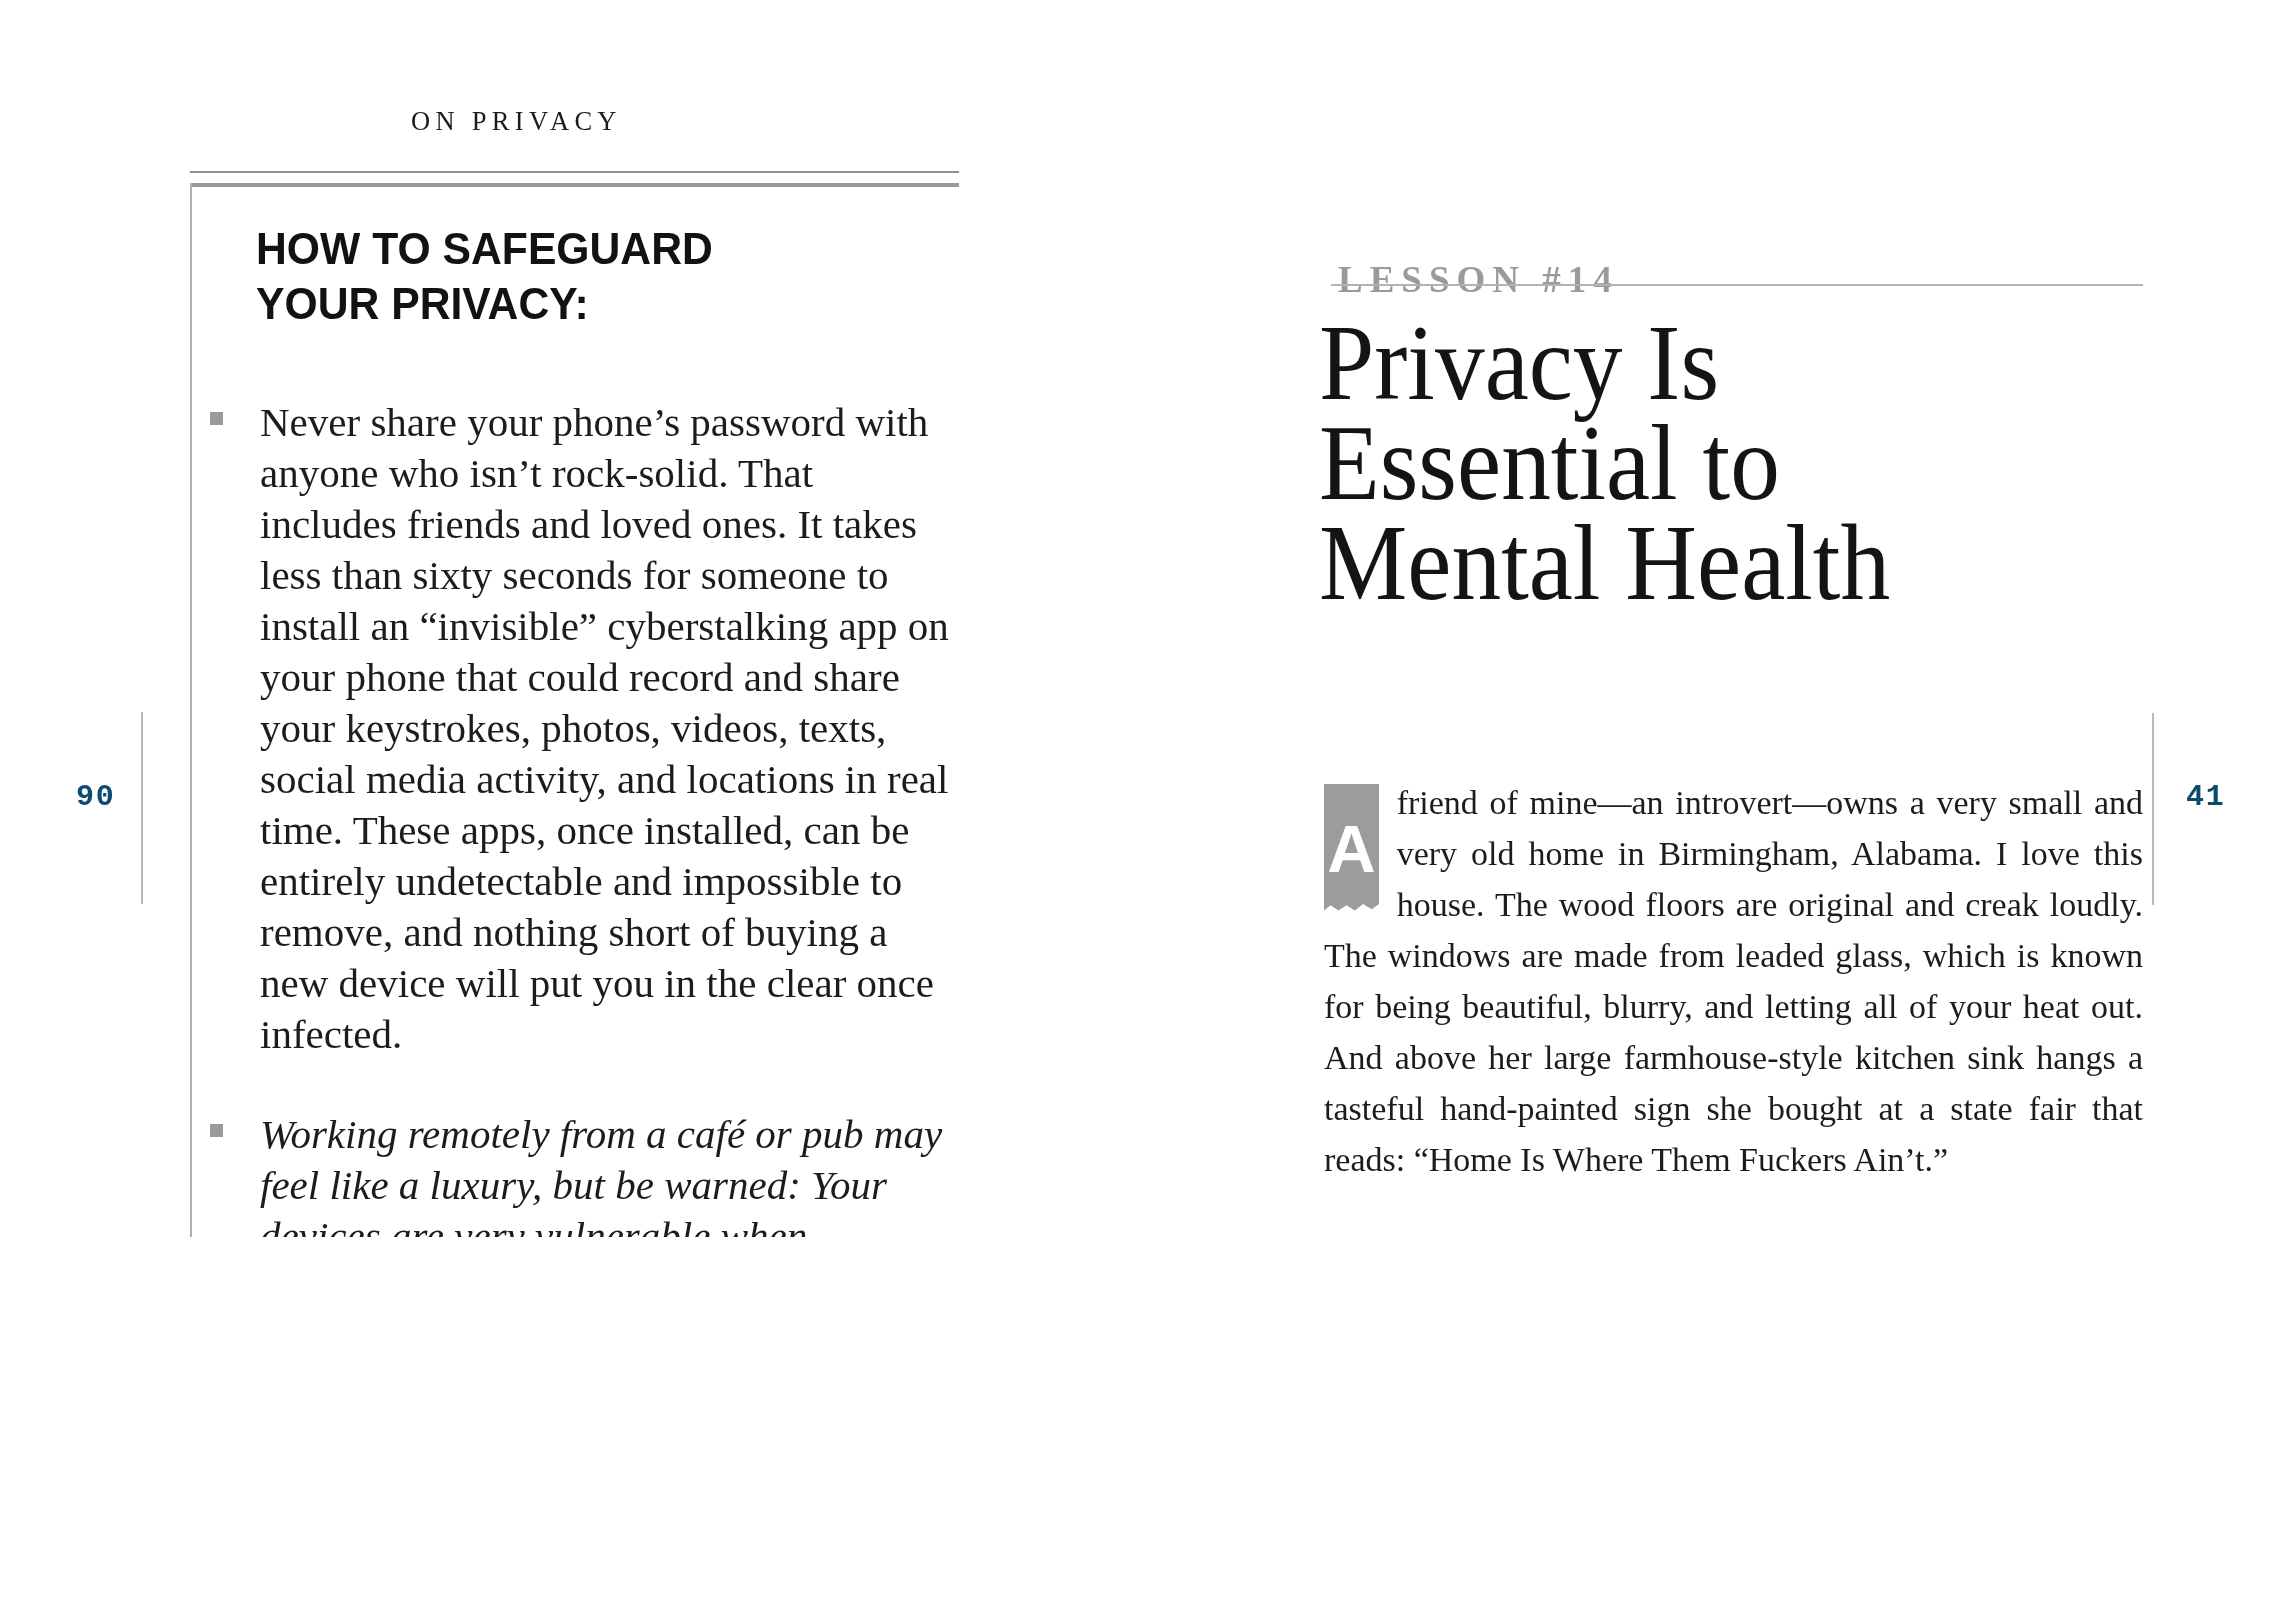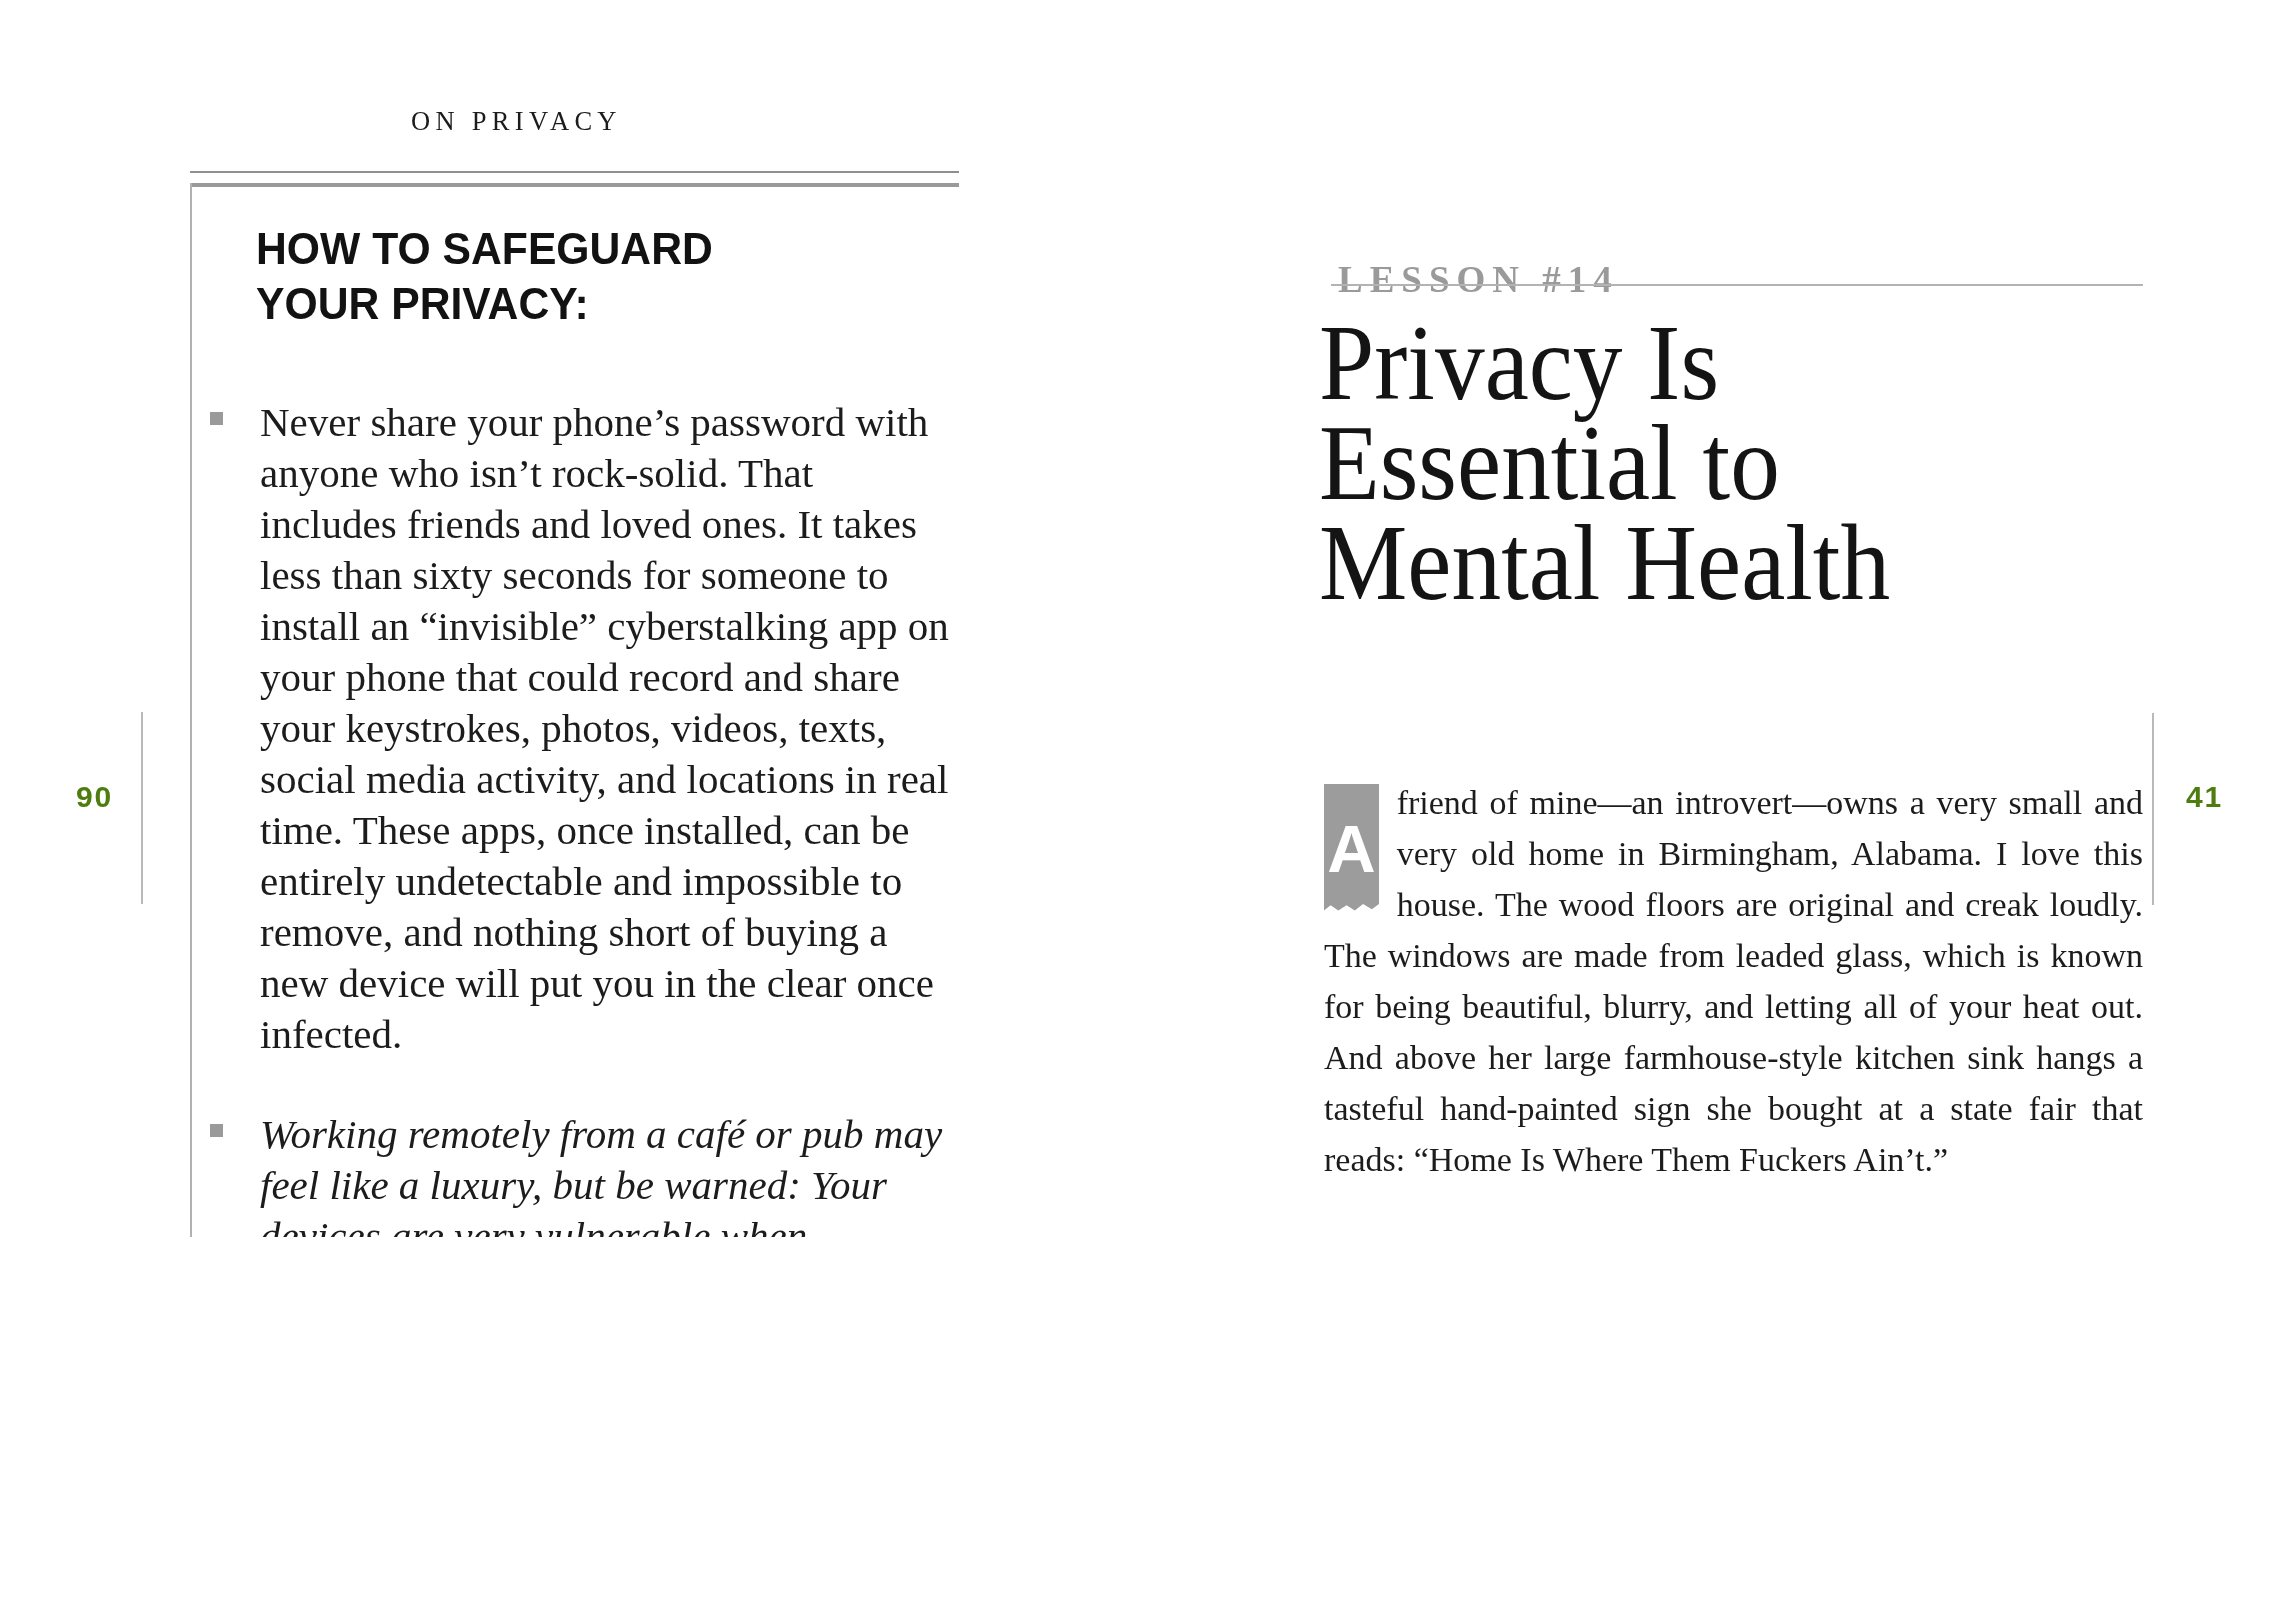--- a/index.html
+++ b/index.html
@@ -42,23 +42,23 @@
     text-align:left;
   }
   .bullet-item + .bullet-item { margin-top:49px;font-style:italic; }
   .bullet-sq {
     position:absolute; left:0; top:15px;
     width:13.2px; height:13.2px;
     background: var(--bullet-gray, #9a9a9a);
   }
   .pn {
     position:absolute;
-    font-family:Liberation Sans, sans-serif;
+    font-family:Liberation Mono, monospace;
     font-weight:700; font-size:30px; letter-spacing:1.8px;
-    color:#4d7c0f;
+    color:#0c4a6e;
   }
   .pn-left  { left:76px;  top:780px; }
   .pn-right { left:2186px; top:780px; }
   .margin-line { position:absolute; width:1.8px; background:#b9b9b9; }
   .margin-line-left  { left:141px;  top:712px; height:192px; }
   .margin-line-right { left:2152px; top:713px; height:192px; }
   
   .lesson-label {
     position:absolute; left:1338px; top:217px;
     font-family:Liberation Serif, serif;

